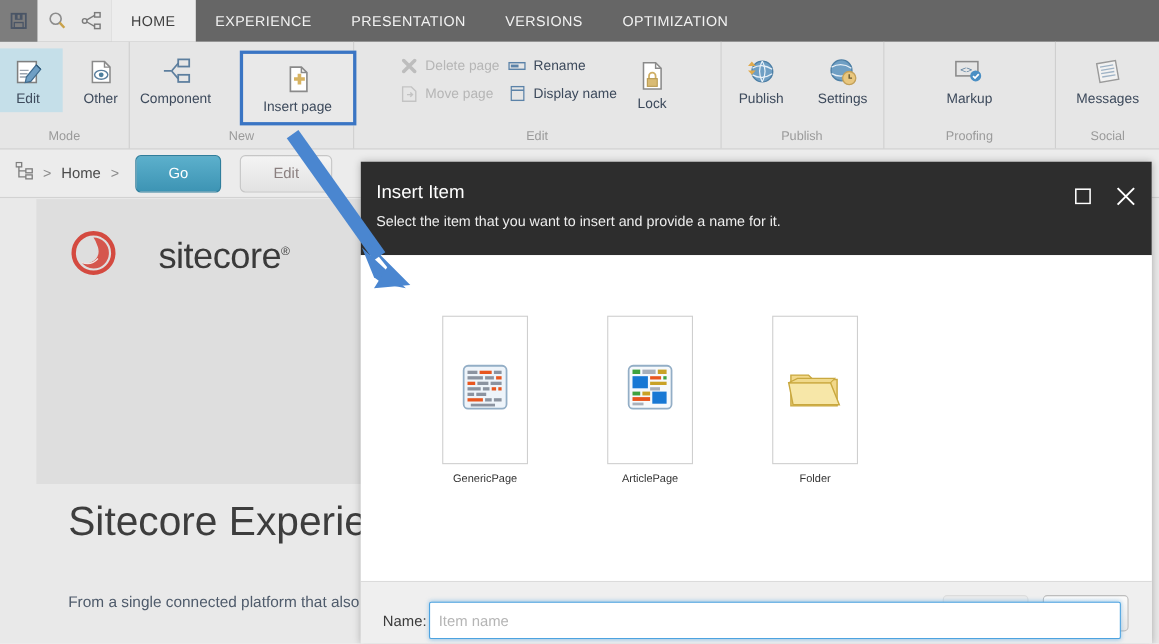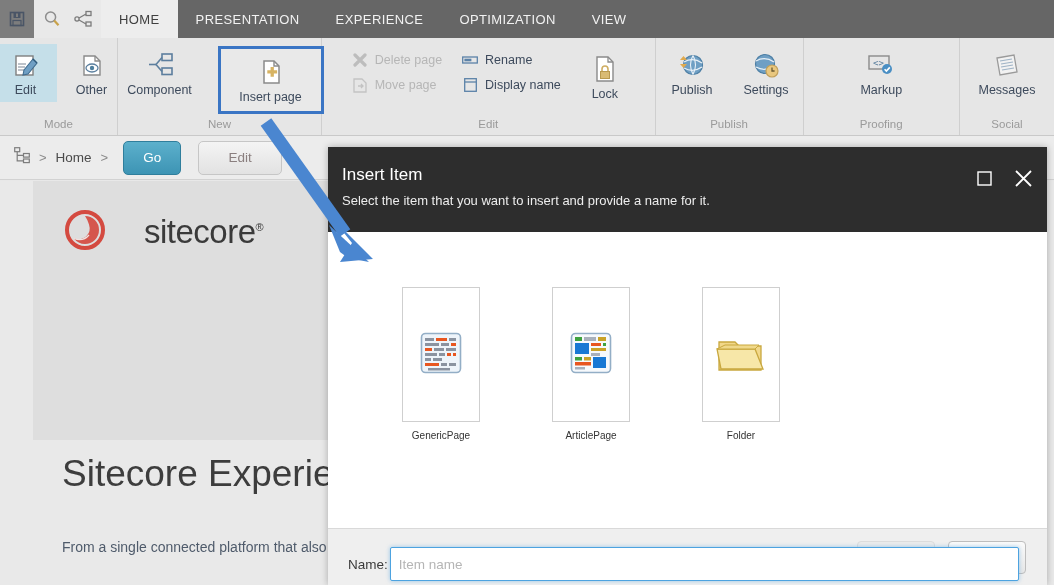--- a/index.html
+++ b/index.html
@@ -77,21 +77,21 @@
 
   
   .crumbbar {
     position: absolute; left: 0; top: 136px; width: 1054px; height: 44px;
     background: #ececec; border-bottom: 1px solid #d2d2d2;
     display: flex; align-items: center; gap: 9px; padding-left: 14px;
   }
   .crumb-sep { color: #8b8b8b; font-size: 13px; }
   .crumb-txt { color: #4b4b4b; font-size: 13.5px; }
   .go-btn {
-    margin-left: 6px; width: 58px; height: 34px; border-radius: 5px;
+    margin-left: 6px; width: 78px; height: 34px; border-radius: 5px;
     background: linear-gradient(#5cb0cc, #3d94b4);
     border: 1px solid #2f7e9c;
     color: #ffffff; font-size: 13.5px;
     display: flex; align-items: center; justify-content: center;
     cursor: default;
   }
   .edit-btn {
     margin-left: 8px; width: 84px; height: 34px; border-radius: 5px;
     background: linear-gradient(#f4f4f4, #e2e2e2);
     border: 1px solid #c6c6c6; color: #8a7f7f; font-size: 13.5px;
@@ -210,30 +210,30 @@
             <line x1="6" y1="11" x2="13" y2="15" stroke="#7b7b7b" stroke-width="1.3"></line>
           </svg>
         </span>
       </div>
     </div>
 
     <div class="tab active">
       <span>HOME</span>
     </div>
     <div class="tab">
+      <span>EXPERIENCE</span>
+    </div>
+    <div class="tab">
       <span>PRESENTATION</span>
     </div>
     <div class="tab">
-      <span>EXPERIENCE</span>
+      <span>VERSIONS</span>
     </div>
     <div class="tab">
       <span>OPTIMIZATION</span>
-    </div>
-    <div class="tab">
-      <span>VIEW</span>
     </div>
   </div>
 
   <div class="ribbon">
 
     <div class="rgroup" style="width:118px;">
       <div class="rgroup-body">
         <div class="bigbtn sel">
           <span class="gl">
             <svg width="28" height="28" viewBox="0 0 28 28">
@@ -286,21 +286,21 @@
               </svg>
             </span>
             <span class="cap">Insert page</span>
           </div>
         </div>
       </div>
       <div class="rgroup-label">New</div>
     </div>
 
     <div class="rgroup" style="width:341px;">
-      <div class="rgroup-body" style="gap:20px; padding-left:12px;">
+      <div class="rgroup-body" style="gap:8px; padding-left:12px;">
         <div class="smallcol">
           <div class="smallbtn disabled">
             <span class="sgl">
               <svg width="14" height="14" viewBox="0 0 14 14">
                 <path d="M2 2 L12 12 M12 2 L2 12" stroke="#bdbdbd" stroke-width="3.2" stroke-linecap="round"></path>
               </svg>
             </span>
             <span>Delete page</span>
           </div>
           <div class="smallbtn disabled">

